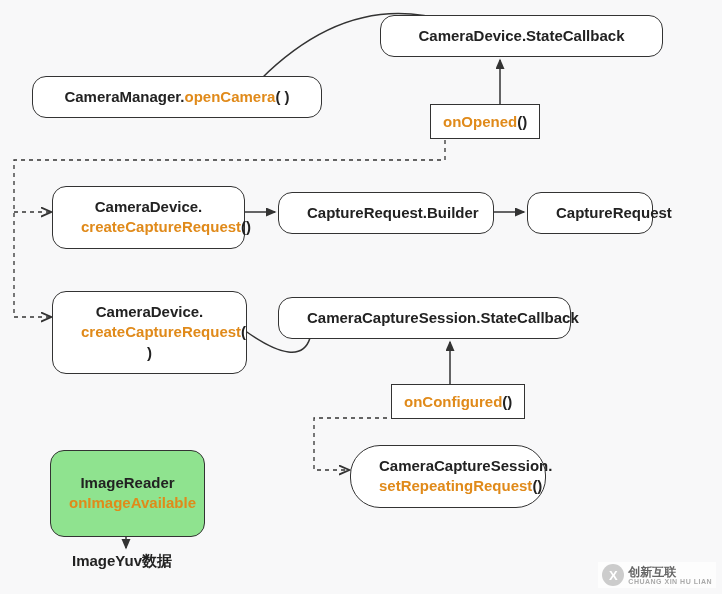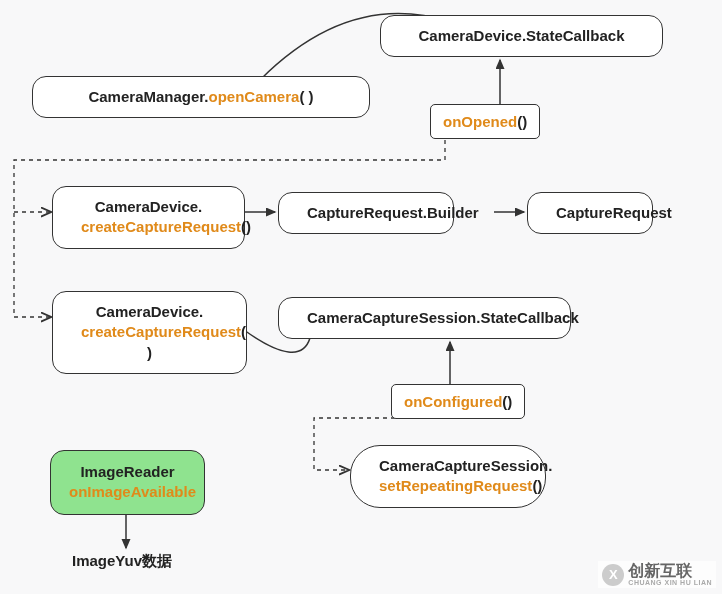--- a/index.html
+++ b/index.html
@@ -22,33 +22,33 @@
     text-align: center;
     font-size: 15px;
     font-weight: bold;
     color: #222;
     line-height: 1.35;
   }
   .box-small {
     position: absolute;
     background: #fff;
     border: 1.5px solid #333;
-    border-radius: 5px;
+    border-radius: 0;
     padding: 8px 12px;
     text-align: center;
     font-size: 15px;
     font-weight: bold;
     color: #222;
   }
   .box-green {
     position: absolute;
     background: #8fe38f;
     border: 1.5px solid #333;
     border-radius: 14px;
-    padding: 11px 18px;
+    padding: 22px 18px;
     text-align: center;
     font-size: 15px;
     font-weight: bold;
     color: #222;
     line-height: 1.35;
   }
   .orange { color: #e08a1a; }
   .plain-text {
     position: absolute;
     font-size: 15px;
@@ -79,21 +79,21 @@
     border-radius: 50%;
     background: #ccc;
     display: flex;
     align-items: center;
     justify-content: center;
     font-size: 13px;
     color: #fff;
     font-weight: bold;
   }
   .logo-txt { display:flex; flex-direction:column; line-height:1; }
-  .logo-cn { font-size:16px; color:#666; }
+  .logo-cn { font-size:12px; color:#666; }
   .logo-en { font-size:7px; color:#aaa; letter-spacing:0.5px; }
 </style>
 </head>
 <body>
 
 <svg class="overlay">
   <defs>
     <marker id="arrow" markerWidth="8" markerHeight="8" refX="6" refY="3" orient="auto">
       <path d="M0,0 L7,3 L0,6 Z" fill="#333"></path>
     </marker>
@@ -122,34 +122,34 @@
 
   <path d="M 395 418 L 314 418 L 314 470 L 348 470" fill="none" stroke="#333" stroke-width="1.3" stroke-dasharray="4 4" marker-end="url(#arrow-open)"></path>
 
   <line x1="126" y1="505" x2="126" y2="548" stroke="#333" stroke-width="1.5" marker-end="url(#arrow)"></line>
 </svg>
 
 <div class="box" style="left:380px; top:15px; width:283px;">
   <span>CameraDevice.</span><span>StateCallback</span>
 </div>
 
-<div class="box" style="left:32px; top:76px; width:338px;">
+<div class="box" style="left:32px; top:76px; width:290px;">
   <span>CameraManager.</span><span class="orange">openCamera</span><span>( )</span>
 </div>
 
 <div class="box-small" style="left:430px; top:104px;">
   <span class="orange">onOpened</span><span>()</span>
 </div>
 
 <div class="box" style="left:52px; top:186px; width:193px;">
   <span>CameraDevice.</span><br>
   <span class="orange">createCaptureRequest</span><span>()</span>
 </div>
 
-<div class="box" style="left:278px; top:192px; width:176px;">
+<div class="box" style="left:278px; top:192px; width:216px;">
   <span>CaptureRequest.Builder</span>
 </div>
 
 <div class="box" style="left:527px; top:192px; width:126px;">
   <span>CaptureRequest</span>
 </div>
 
 <div class="box" style="left:52px; top:291px; width:195px;">
   <span>CameraDevice.</span><br>
   <span class="orange">createCaptureRequest</span><span>( )</span>

